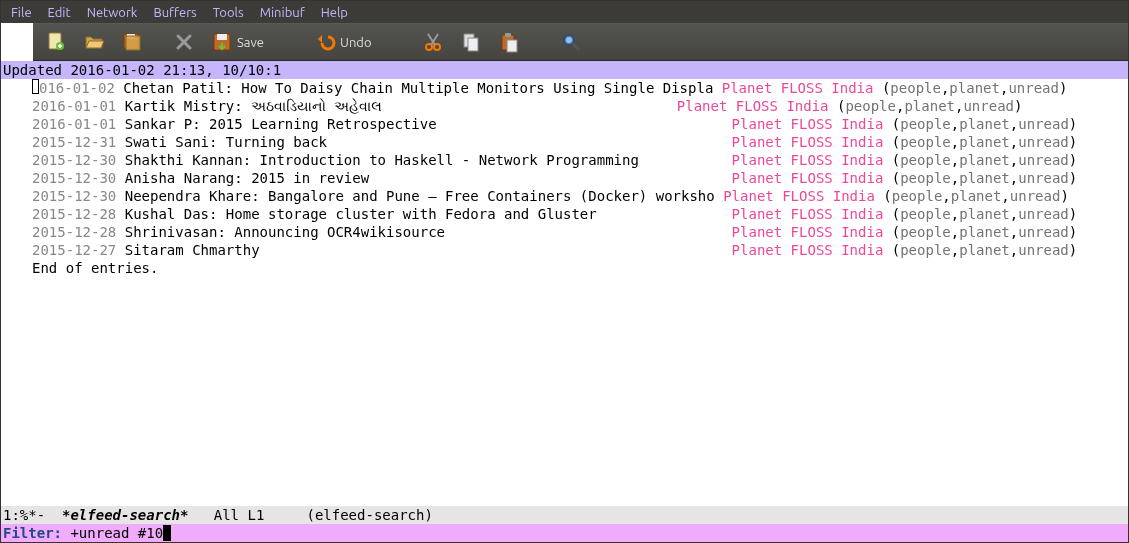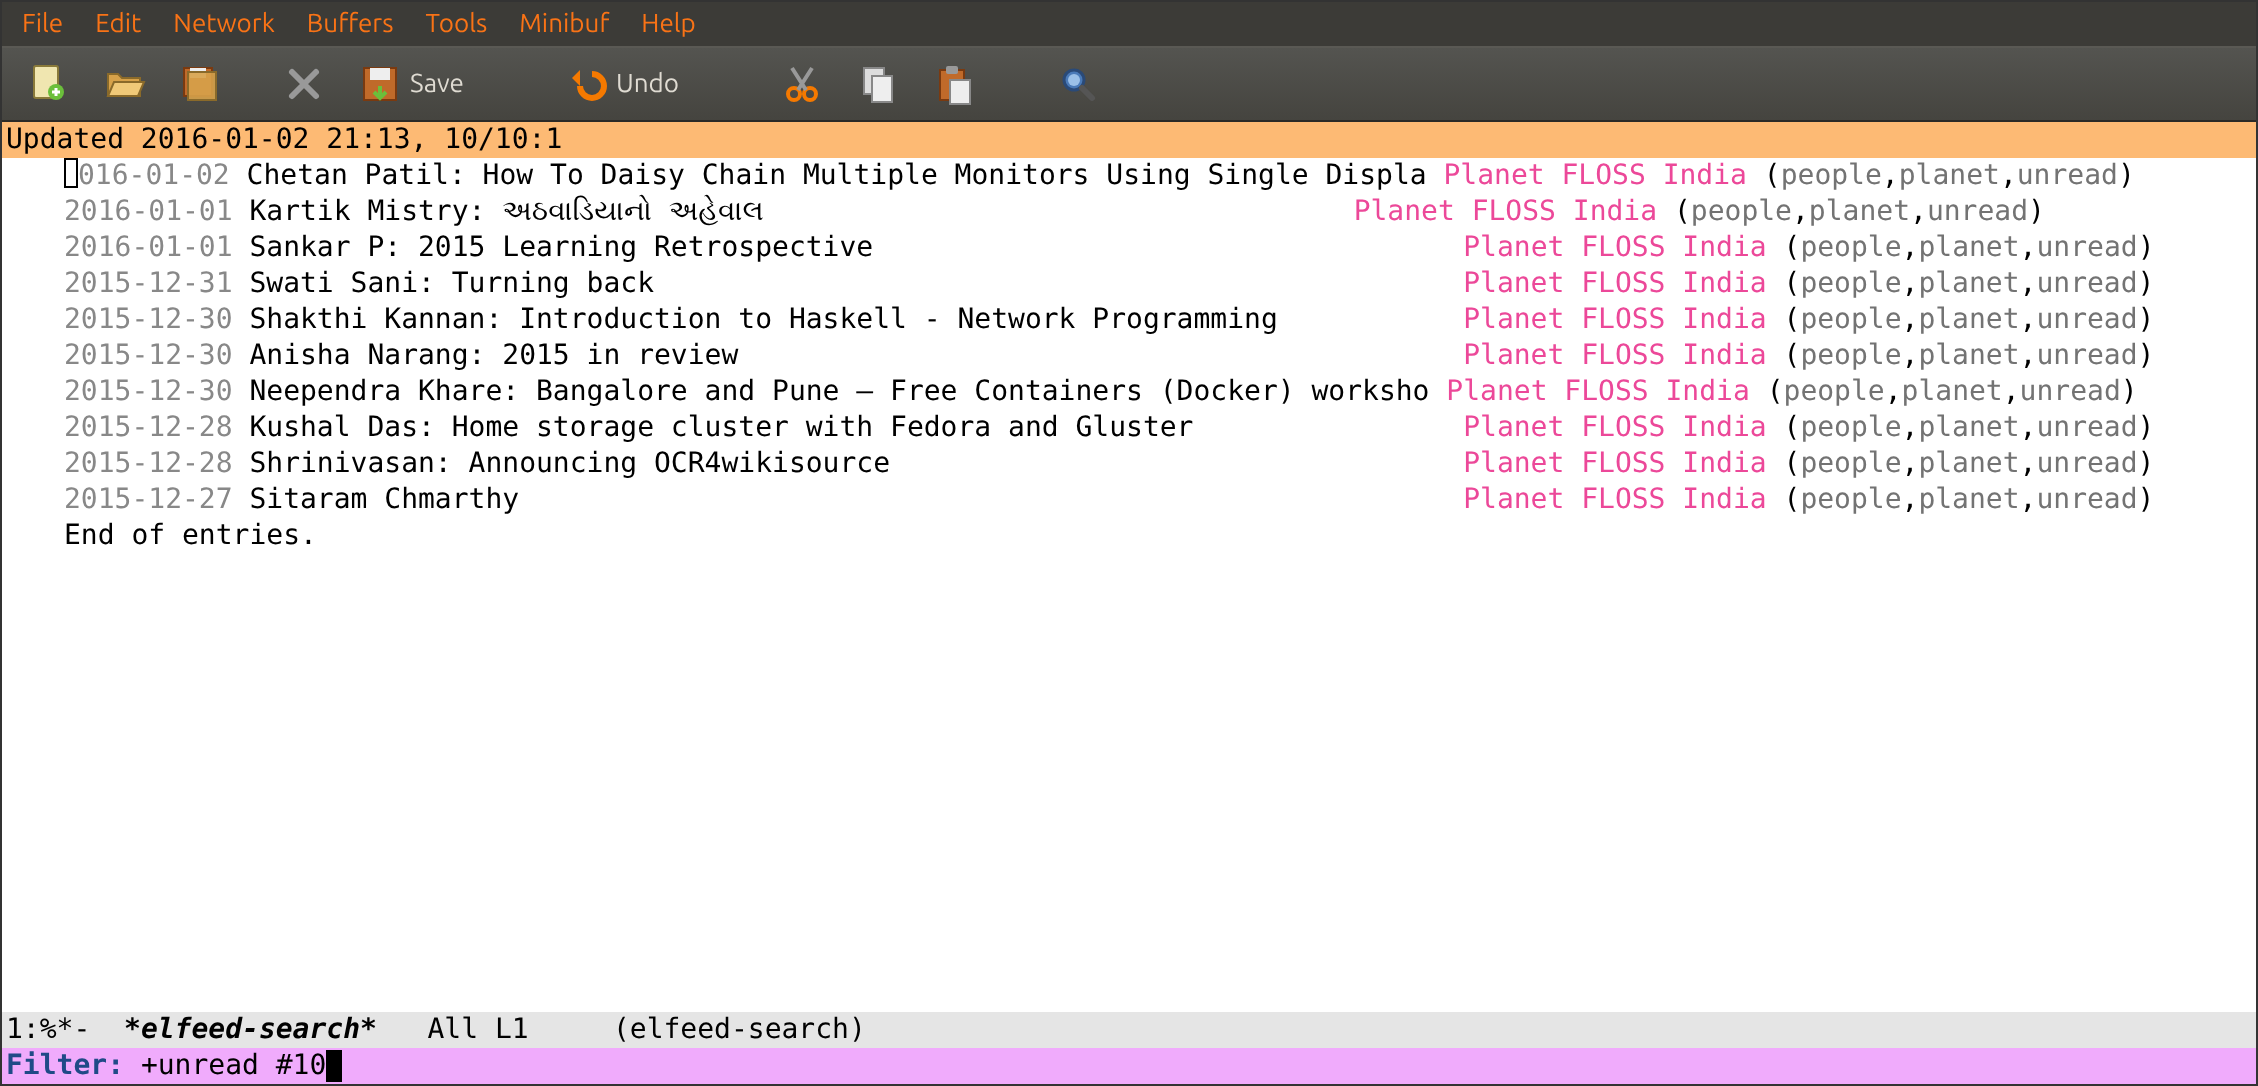--- a/index.html
+++ b/index.html
@@ -7,45 +7,46 @@
   font-family:"DejaVu Sans Mono","Liberation Mono",monospace;
   font-size:14px;
   background:#fff;
   width:1129px;height:543px;
   overflow:hidden;
   display:flex;flex-direction:column;
   border:1px solid #333;
 }
 .menubar{
   background:#3c3b37;
-  color:#f97316;
+  color:#c4b5fd;
   height:22px;
   display:flex;align-items:center;
   padding:0 2px;
   font-family:"Ubuntu","DejaVu Sans",sans-serif;
   font-size:13px;
 }
 .menubar .mi{padding:2px 8px;cursor:default;}
 .toolbar{
   background:linear-gradient(#545450,#45443f);
   height:38px;
   display:flex;align-items:center;
   padding:0 6px;gap:4px;
   border-top:1px solid #5a5954;
   border-bottom:1px solid #2b2a27;
+  margin-left:32px;
 }
 .tbtn{
   display:flex;align-items:center;gap:4px;
   padding:4px 6px;border-radius:3px;cursor:pointer;
   color:#dfdbd2;font-family:"Ubuntu",sans-serif;font-size:13px;
 }
 .tsep{width:10px;}
 .ticon{width:22px;height:22px;display:flex;align-items:center;justify-content:center;}
 .header{
-  background:#fdba74;color:#000;
+  background:#c4b5fd;color:#000;
   padding:0 2px;height:18px;line-height:18px;
   white-space:pre;
   border-bottom:0;
 }
 .buffer{
   flex:1;background:#fff;color:#000;
   padding:0 2px;overflow:hidden;white-space:pre;margin-left:29px;
 }
 .row{height:18px;line-height:18px;display:flex;}
 .date{color:#888;}

